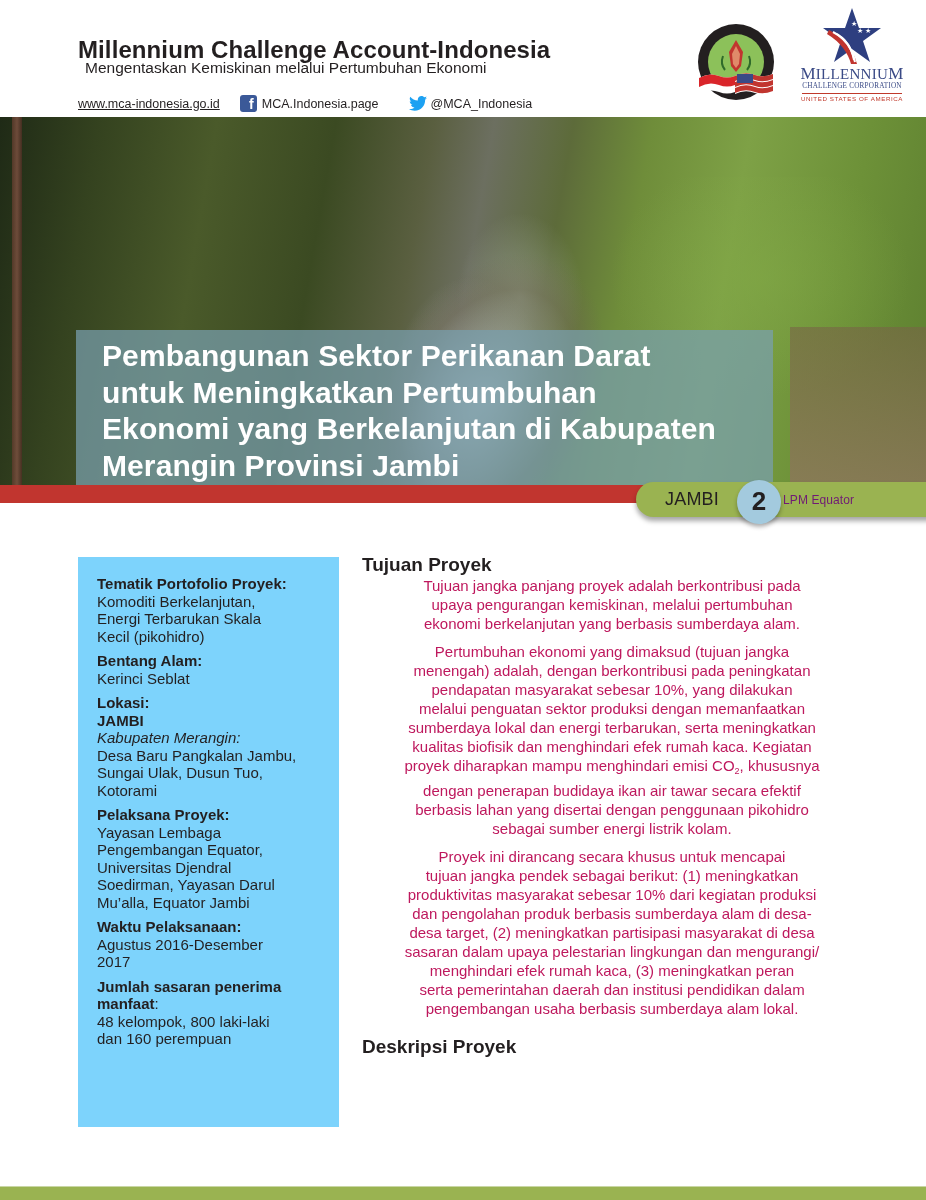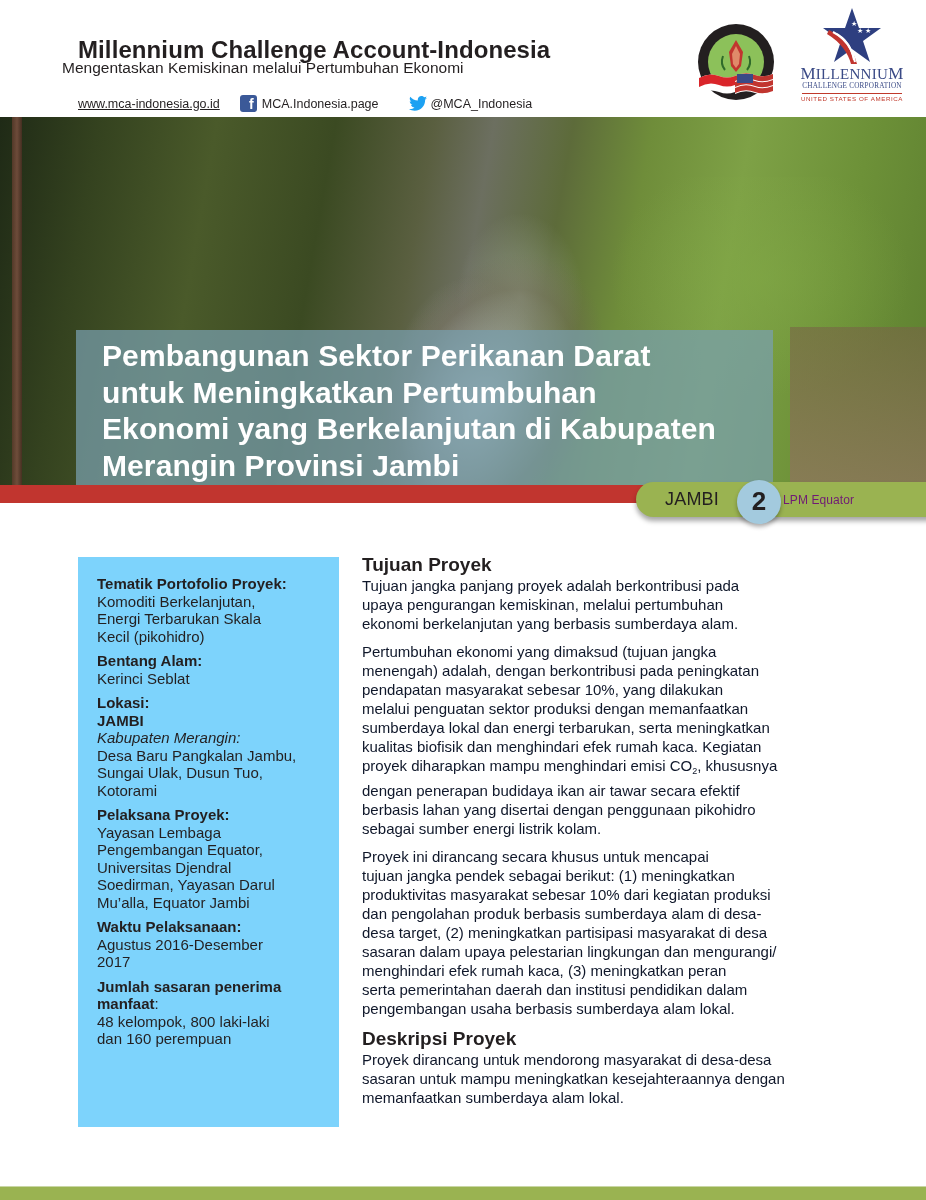--- a/index.html
+++ b/index.html
@@ -1,21 +1,21 @@
 <!DOCTYPE html>
 <html><head>
 <meta charset="utf-8">
 <style>
   * { box-sizing: border-box; margin: 0; padding: 0; }
   html, body { width: 926px; height: 1200px; background: #ffffff; overflow: hidden; }
   body { position: relative; font-family: "Liberation Sans", "DejaVu Sans", sans-serif; color: #231f20; }
 
   
   .org-name { position: absolute; left: 78px; top: 36px; font-size: 24px; font-weight: bold; color: #231f20; letter-spacing: 0.1px; }
-  .org-tagline { position: absolute; left: 62px; top: 59px; font-size: 15.5px; color: #231f20; }
+  .org-tagline { position: absolute; left: 85px; top: 59px; font-size: 15.5px; color: #231f20; }
   .contact-row { position: absolute; left: 78px; top: 95px; font-size: 12.5px; color: #231f20; display: flex; align-items: center; }
   .contact-item { display: flex; align-items: center; margin-right: 20px; white-space: nowrap; }
   .contact-item.web { margin-right: 20px; text-decoration: underline; }
   .contact-item.fb { margin-left: 0; margin-right: 30px; }
   .fb-icon { width: 17px; height: 17px; background: #3b5998; border-radius: 3px; color: #fff; font-weight: bold; font-size: 14px; line-height: 18px; text-align: right; padding-right: 3px; margin-right: 5px; font-family: "Liberation Sans", sans-serif; }
   .tw-icon { width: 18px; height: 15px; margin-right: 4px; }
 
   .logo-mca { position: absolute; left: 693px; top: 22px; width: 86px; height: 86px; }
   .logo-mcc { position: absolute; left: 796px; top: 8px; width: 112px; height: 104px; text-align: center; }
   .mcc-star { width: 62px; height: 56px; display: block; margin: 0 auto; }
@@ -57,23 +57,23 @@
 
   
   .sidebar { position: absolute; left: 78px; top: 557px; width: 261px; height: 570px; background: #7dd3fc; padding: 18px 10px 0 19px; }
   .sb-block { margin-bottom: 7px; font-size: 15px; line-height: 17.5px; color: #231f20; }
   .sb-label { font-weight: bold; }
   .sb-italic { font-style: italic; }
 
   
   .main { position: absolute; left: 362px; top: 554px; width: 500px; }
   .h2 { font-size: 19px; font-weight: bold; color: #231f20; line-height: 22px; }
-  .para { font-size: 15px; line-height: 19px; color: #0f172a; margin-bottom: 9px; white-space: pre-line; }
+  .para { font-size: 15px; line-height: 19px; color: #be185d; margin-bottom: 9px; white-space: pre-line; text-align: center; }
   .para sub { font-size: 9px; vertical-align: -3px; }
-  .h2.second { margin-top: 10px; }
+  .h2.second { margin-top: 18px; }
 
   
   .footer-rule { position: absolute; left: 0; top: 1186px; width: 926px; height: 1px; background: #c9d6a5; }
   .footer-bar { position: absolute; left: 0; top: 1187px; width: 926px; height: 13px; background: #9ab351; }
 </style>
 </head>
 <body>
 
 <div class="org-name">Millennium Challenge Account-Indonesia</div>
 <div class="org-tagline">Mengentaskan Kemiskinan melalui Pertumbuhan Ekonomi</div>
@@ -206,19 +206,16 @@
 tujuan jangka pendek sebagai berikut: (1) meningkatkan
 produktivitas masyarakat sebesar 10% dari kegiatan produksi
 dan pengolahan produk berbasis sumberdaya alam di desa-
 desa target, (2) meningkatkan partisipasi masyarakat di desa
 sasaran dalam upaya pelestarian lingkungan dan mengurangi/
 menghindari efek rumah kaca, (3) meningkatkan peran
 serta pemerintahan daerah dan institusi pendidikan dalam
 pengembangan usaha berbasis sumberdaya alam lokal.</div>
 
   <div class="h2 second">Deskripsi Proyek</div>
-  <div class="para">Proyek dirancang untuk mendorong masyarakat di desa-desa
-sasaran untuk mampu meningkatkan kesejahteraannya dengan
-memanfaatkan sumberdaya alam lokal.</div>
 </div>
 
 <div class="footer-rule"></div>
 <div class="footer-bar"></div>
 
 </body></html>

